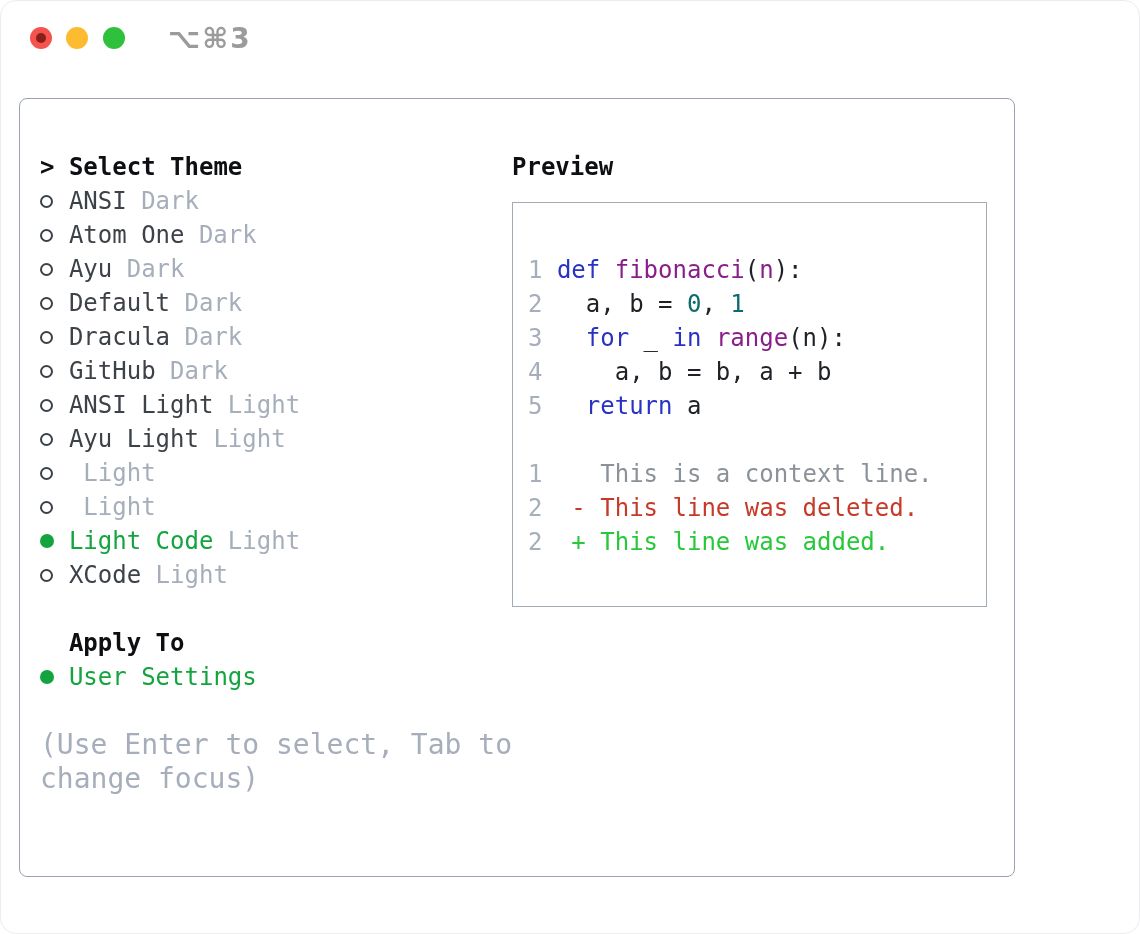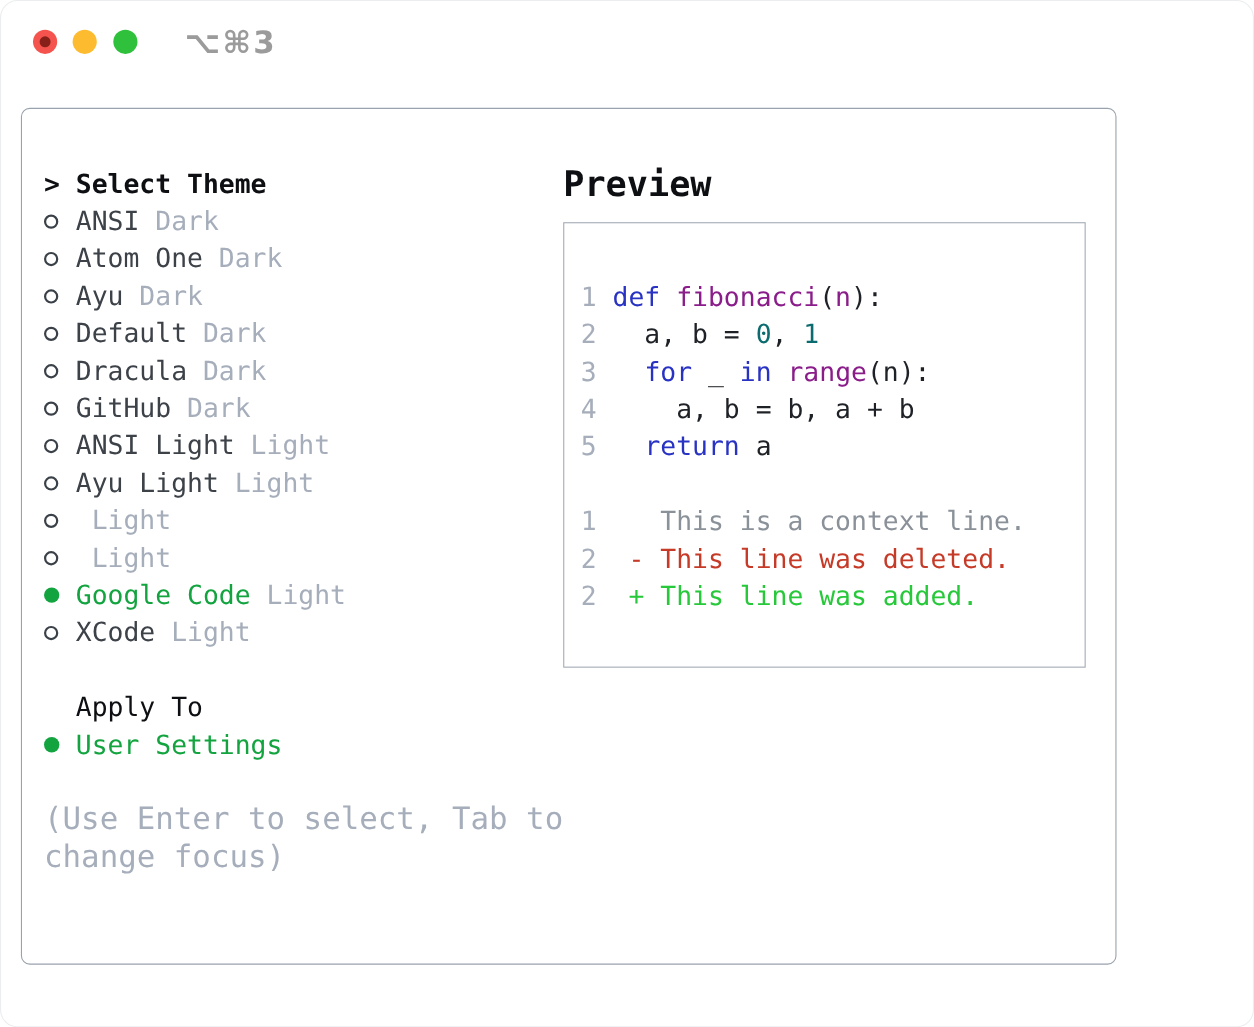--- a/index.html
+++ b/index.html
@@ -37,30 +37,30 @@
     position:absolute; left:18px; top:97px; width:996px; height:779px;
     border:1.5px solid var(--panel-border); border-radius:8px; box-sizing:border-box;
     background:#fff;
   }
   .row{height:34px; display:flex; align-items:center; font-size:24px; color:var(--item-text);}
   .spacer{height:34px;}
   .left-col{position:absolute; left:20px; top:51px; width:440px;}
   .marker{width:2ch; display:flex; align-items:center; flex:none;}
   .prompt{font-weight:700; color:var(--header-black);}
   .hdr{font-weight:700; color:var(--header-black);}
-  .subhdr{font-weight:400; color:var(--header-black);}
+  .subhdr{font-weight:700; color:var(--header-black);}
   .radio-ring{width:13px; height:13px; border:2px solid #3b4148; border-radius:50%; box-sizing:border-box;}
   .radio-filled{width:14px; height:14px; background:var(--accent-green); border-radius:50%;}
   .t-variant{color:var(--muted-gray); margin-left:1ch;}
   .selected .t-name{color:var(--accent-green);}
   .help{font-size:28px; color:var(--muted-gray); line-height:34px; white-space:pre;}
   
   .preview-header{
     position:absolute; left:492px; top:51px; height:34px; line-height:34px;
-    font-size:32px; font-weight:700; color:var(--header-black);
+    font-size:24px; font-weight:700; color:var(--header-black);
   }
   .preview-box{
     position:absolute; left:492px; top:103px; width:475px; height:405px;
     border:1.5px solid var(--preview-border); box-sizing:border-box; background:#fff;
     overflow:hidden;
   }
   .codearea{padding:50px 0 0 15px;}
   .cline{height:34px; line-height:34px; font-size:24px; display:flex; white-space:pre;}
   .gut{width:2ch; color:var(--line-number-gray); flex:none;}
   .tok-pl{color:var(--code-plain);}
@@ -170,21 +170,21 @@
     <span class="marker">
               <span class="radio radio-ring"></span>
             </span>
     <span class="t-variant">Light</span>
   </div>
 
   <div class="row selected">
     <span class="marker">
               <span class="radio radio-filled"></span>
             </span>
-    <span class="t-name">Google Code</span>
+    <span class="t-name">Light Code</span>
     <span class="t-variant">Light</span>
   </div>
 
   <div class="row">
     <span class="marker">
               <span class="radio radio-ring"></span>
             </span>
     <span class="t-name">XCode</span>
     <span class="t-variant">Light</span>
   </div>

